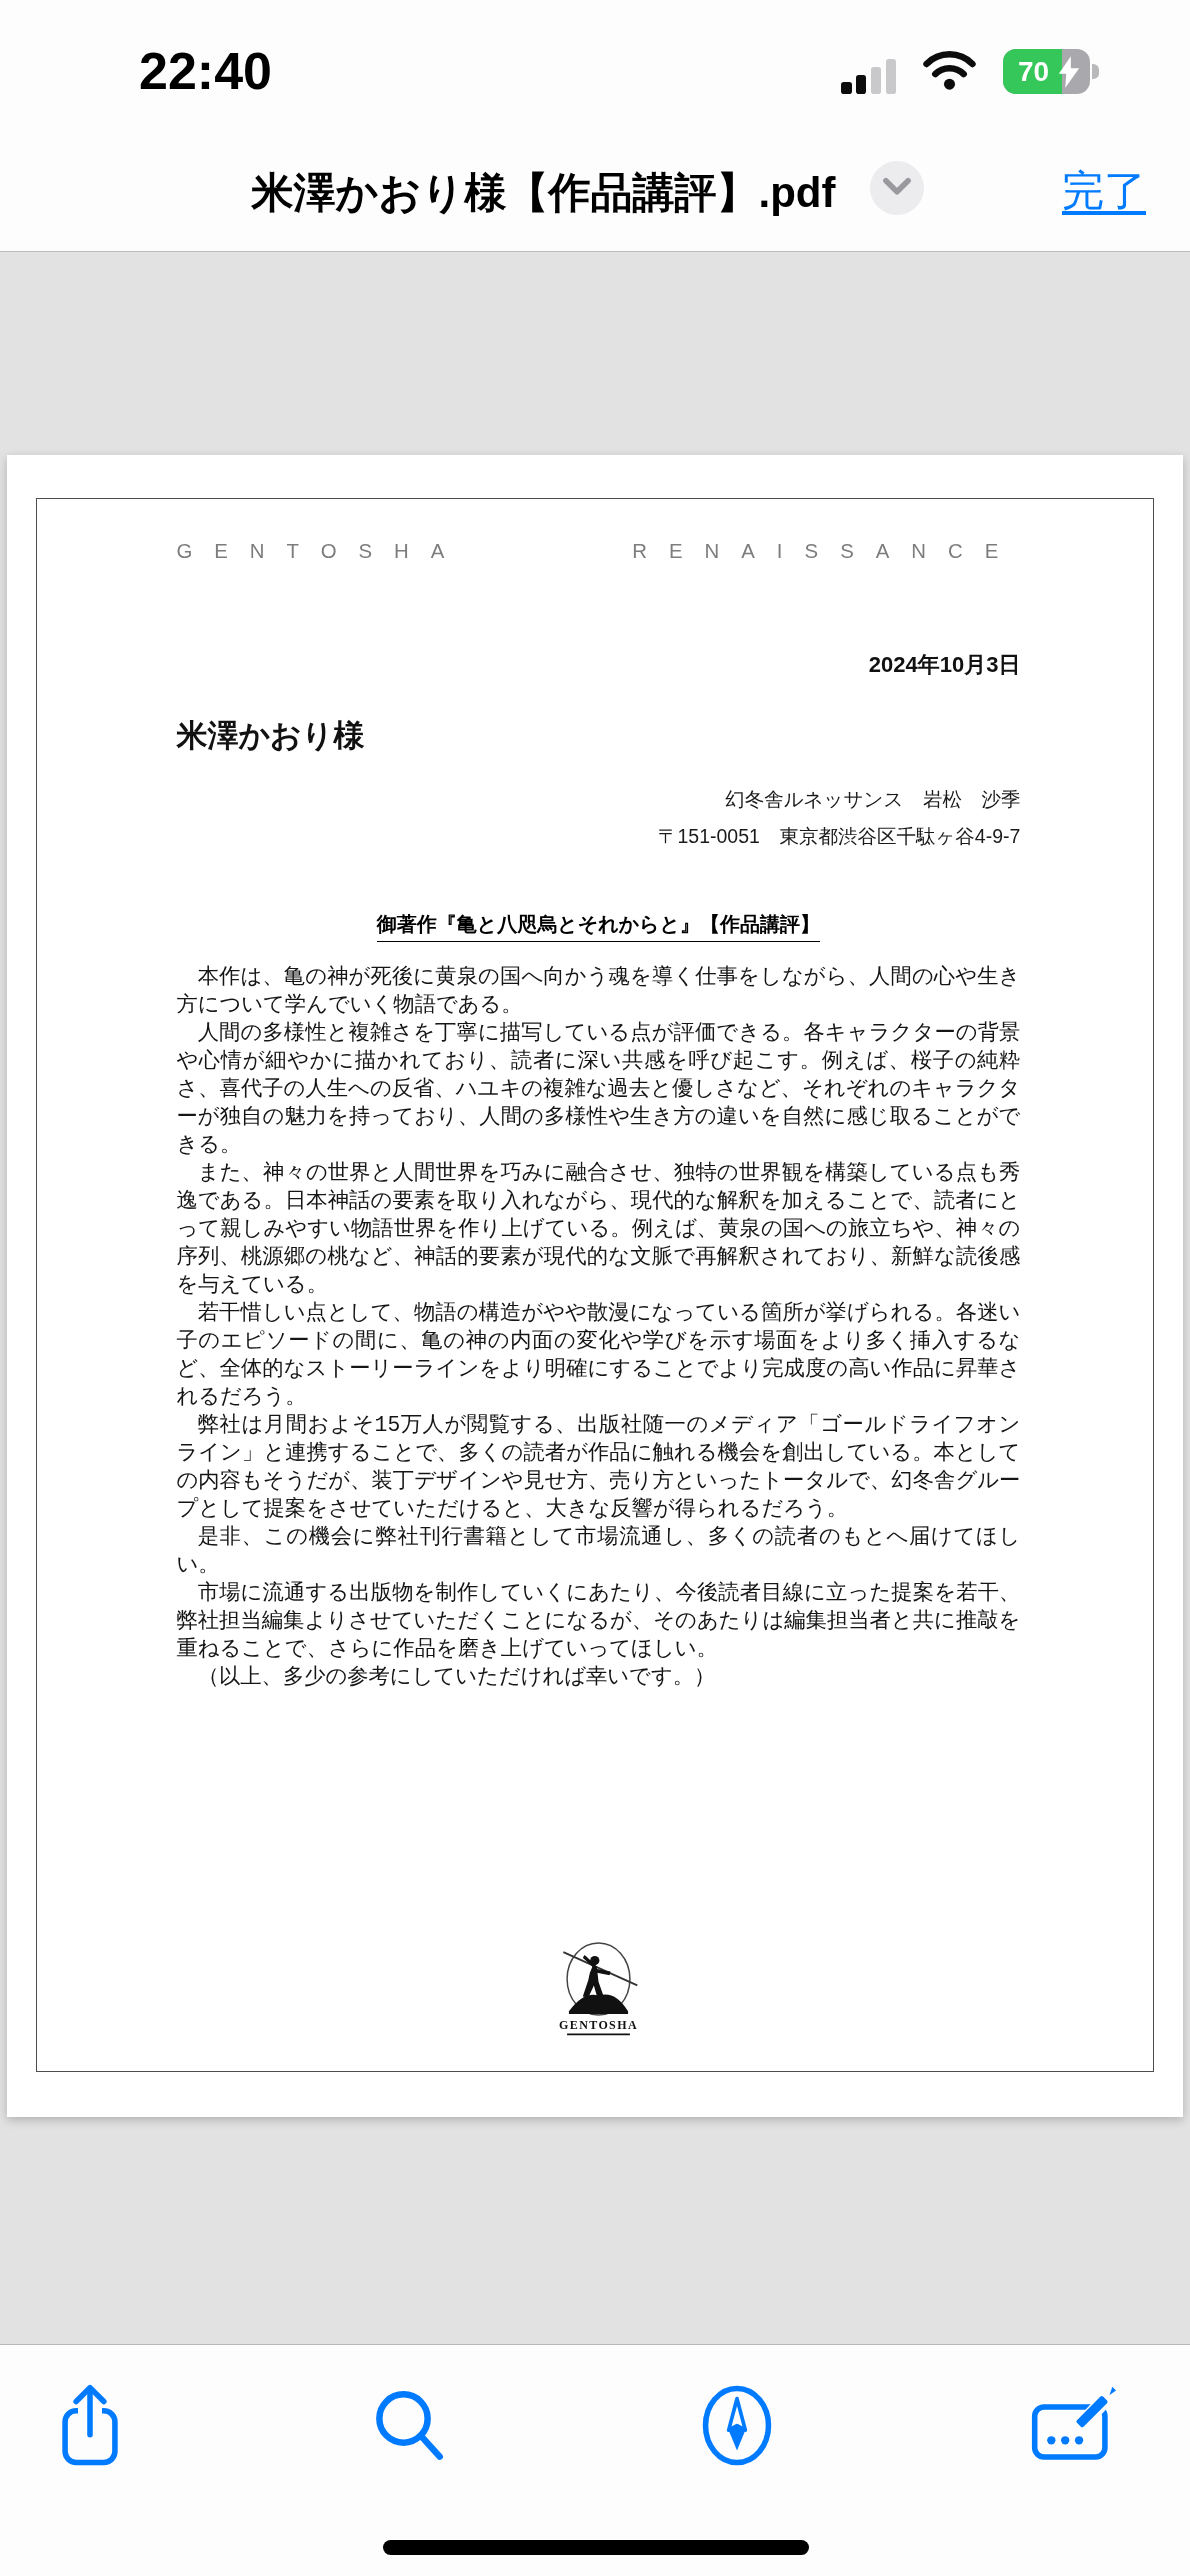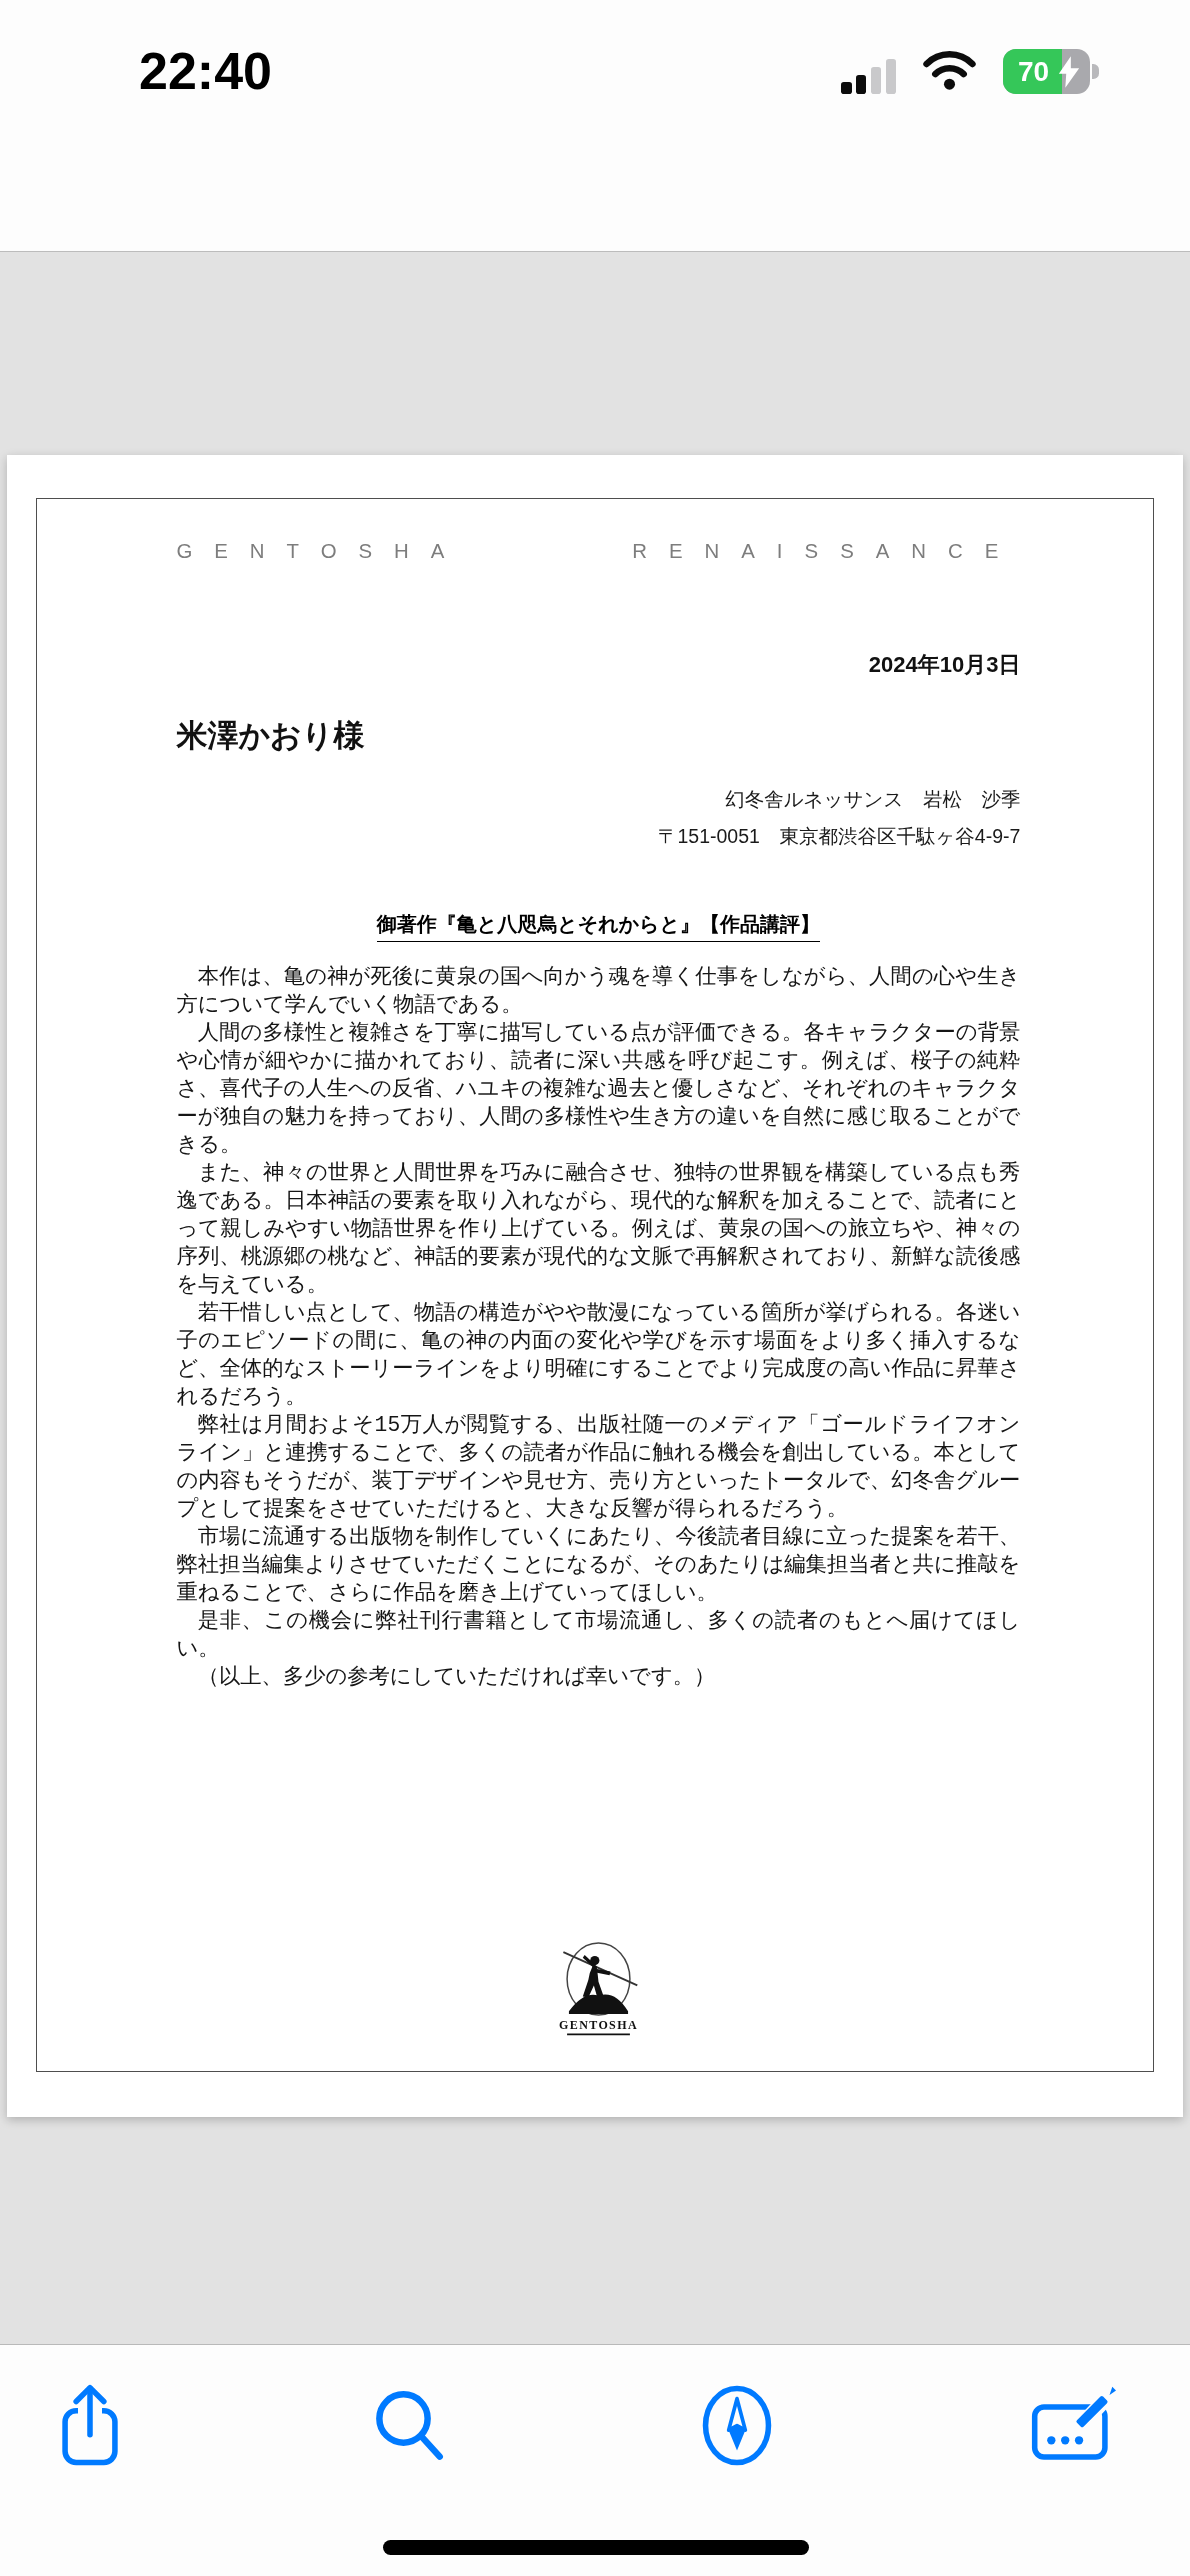--- a/index.html
+++ b/index.html
@@ -135,20 +135,31 @@
           <span class="pct">70</span>
         </div>
       </div>
       <svg class="bolt" width="24" height="32" viewBox="0 0 26 34">
         <path d="M15 0 L2 19 h8 L9 34 L24 13 h-9 Z" fill="#ffffff"></path>
       </svg>
       <div class="nub"></div>
     </div>
   </div>
 
+  <div class="nav-row">
+    <div class="nav-title">米澤かおり様【作品講評】.pdf</div>
+    <div class="chevron-btn">
+      <span>
+        <svg width="28" height="18.5" viewBox="0 0 30 20">
+          <polyline points="3,4 15,16 27,4" fill="none" stroke="#9a9a9e" stroke-width="6" stroke-linecap="round" stroke-linejoin="round"></polyline>
+        </svg>
+      </span>
+    </div>
+    <button class="done-btn" style="color:#007AFF">完了</button>
+  </div>
 </div>
 
 <div class="viewer">
   <div class="pdf-page">
     <div class="page-frame"></div>
 
     <div class="page-content">
       <div class="brand-row">
         <span>GENTOSHA</span>
         <span>RENAISSANCE</span>
@@ -165,22 +176,22 @@
       <div class="doc-title">
         <span>御著作『亀と八咫烏とそれからと』【作品講評】</span>
       </div>
 
       <div class="doc-body">
         <p>本作は、亀の神が死後に黄泉の国へ向かう魂を導く仕事をしながら、人間の心や生き方について学んでいく物語である。</p>
         <p>人間の多様性と複雑さを丁寧に描写している点が評価できる。各キャラクターの背景や心情が細やかに描かれており、読者に深い共感を呼び起こす。例えば、桜子の純粋さ、喜代子の人生への反省、ハユキの複雑な過去と優しさなど、それぞれのキャラクターが独自の魅力を持っており、人間の多様性や生き方の違いを自然に感じ取ることができる。</p>
         <p>また、神々の世界と人間世界を巧みに融合させ、独特の世界観を構築している点も秀逸である。日本神話の要素を取り入れながら、現代的な解釈を加えることで、読者にとって親しみやすい物語世界を作り上げている。例えば、黄泉の国への旅立ちや、神々の序列、桃源郷の桃など、神話的要素が現代的な文脈で再解釈されており、新鮮な読後感を与えている。</p>
         <p>若干惜しい点として、物語の構造がやや散漫になっている箇所が挙げられる。各迷い子のエピソードの間に、亀の神の内面の変化や学びを示す場面をより多く挿入するなど、全体的なストーリーラインをより明確にすることでより完成度の高い作品に昇華されるだろう。</p>
         <p>弊社は月間およそ15万人が閲覧する、出版社随一のメディア「ゴールドライフオンライン」と連携することで、多くの読者が作品に触れる機会を創出している。本としての内容もそうだが、装丁デザインや見せ方、売り方といったトータルで、幻冬舎グループとして提案をさせていただけると、大きな反響が得られるだろう。</p>
+        <p>是非、この機会に弊社刊行書籍として市場流通し、多くの読者のもとへ届けてほしい。</p>
         <p>市場に流通する出版物を制作していくにあたり、今後読者目線に立った提案を若干、弊社担当編集よりさせていただくことになるが、そのあたりは編集担当者と共に推敲を重ねることで、さらに作品を磨き上げていってほしい。</p>
-        <p>是非、この機会に弊社刊行書籍として市場流通し、多くの読者のもとへ届けてほしい。</p>
         <p>（以上、多少の参考にしていただければ幸いです。）</p>
       </div>
 
       <div class="doc-logo">
         <svg width="85" height="104" viewBox="0 0 92 112">
           <ellipse cx="46" cy="43" rx="34" ry="39" fill="none" stroke="#444" stroke-width="1.6"></ellipse>
           <line x1="8" y1="14" x2="88" y2="50" stroke="#333" stroke-width="2"></line>
           <circle cx="42" cy="23" r="5" fill="#111"></circle>
           <path d="M40 28 Q36 36 35 44 L29 62 L35 63 L41 50 L45 64 L52 63 L46 46 Q45 36 44 29 Z" fill="#111"></path>
           <path d="M41 31 L29 20 L31 17 L43 28 Z" fill="#111"></path>

